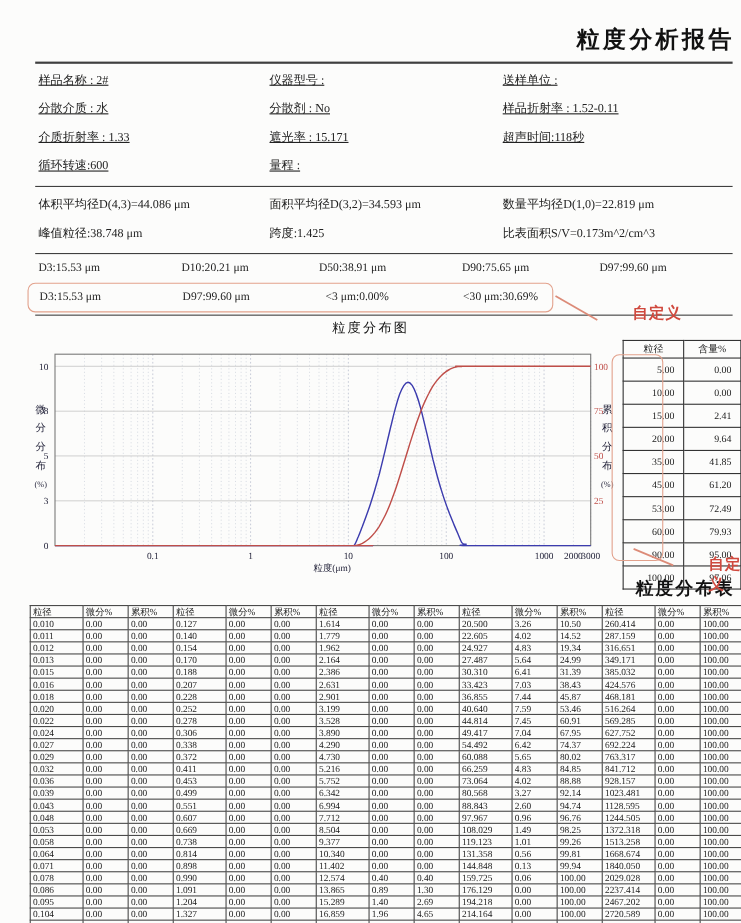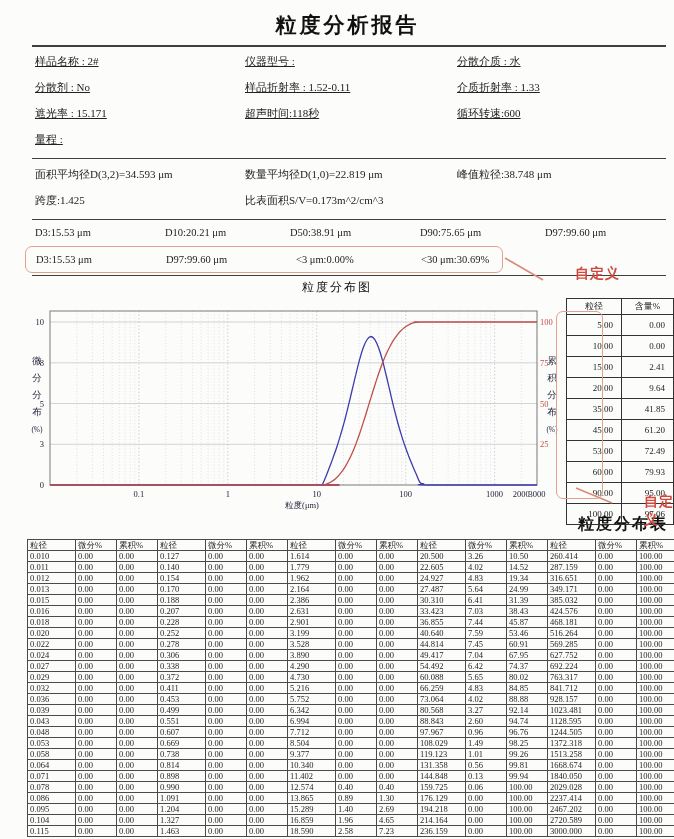--- a/index.html
+++ b/index.html
@@ -3,22 +3,22 @@
 <meta charset="utf-8">
 <style>
   html,body{margin:0;padding:0;}
   body{
     width:674px;height:839px;background:#fcfcfb;color:#222;
     font-family:"Liberation Serif","DejaVu Serif",serif;
     overflow:hidden;position:relative;
   }
   .page{padding:0 6px 0 27px;}
   .report-title{
-    text-align:center;font-size:21px;font-weight:bold;letter-spacing:3px;
-    padding-top:11px;color:#111;
+    text-align:right;font-size:21px;font-weight:bold;letter-spacing:3px;
+    padding-top:22px;color:#111;
   }
   .rule{border:none;border-top:1.6px solid #3f3f3f;margin:6px 2px 0 5px;}
   .rule.thick{border-top-width:2px;}
   .info-grid{display:grid;grid-template-columns:210px 212px 1fr;font-size:11px;margin-top:2px;}
   .info-grid span{padding:5.4px 0 5.4px 8px;white-space:nowrap;text-decoration:underline;}
   .stats-grid{display:grid;grid-template-columns:210px 212px 1fr;font-size:11px;margin-top:2px;}
   .stats-grid span{padding:5.5px 0 5.5px 8px;white-space:nowrap;}
   .d-row{display:grid;grid-template-columns:130px 125px 130px 125px 1fr;font-size:10.5px;padding:7px 0 6px 8px;}
   .d-row span{white-space:nowrap;}
   .custom-wrap{position:relative;height:28px;margin-top:2px;}
@@ -64,32 +64,34 @@
 <body>
 
 <div class="page">
 
   <div class="report-title">粒度分析报告</div>
   <hr class="rule thick">
 
   <div class="info-grid">
     <span>样品名称 : 2#</span>
     <span>仪器型号 :</span>
+    <span>送样单位 :</span>
     <span>分散介质 : 水</span>
     <span>分散剂 : No</span>
     <span>样品折射率 : 1.52-0.11</span>
     <span>介质折射率 : 1.33</span>
     <span>遮光率 : 15.171</span>
     <span>超声时间:118秒</span>
     <span>循环转速:600</span>
     <span>量程 :</span>
   </div>
   <hr class="rule">
 
   <div class="stats-grid">
+    <span>体积平均径D(4,3)=44.086 μm</span>
     <span>面积平均径D(3,2)=34.593 μm</span>
     <span>数量平均径D(1,0)=22.819 μm</span>
     <span>峰值粒径:38.748 μm</span>
     <span>跨度:1.425</span>
     <span>比表面积S/V=0.173m^2/cm^3</span>
   </div>
   <hr class="rule">
 
   <div class="d-row">
     <span>D3:15.53 μm</span>

